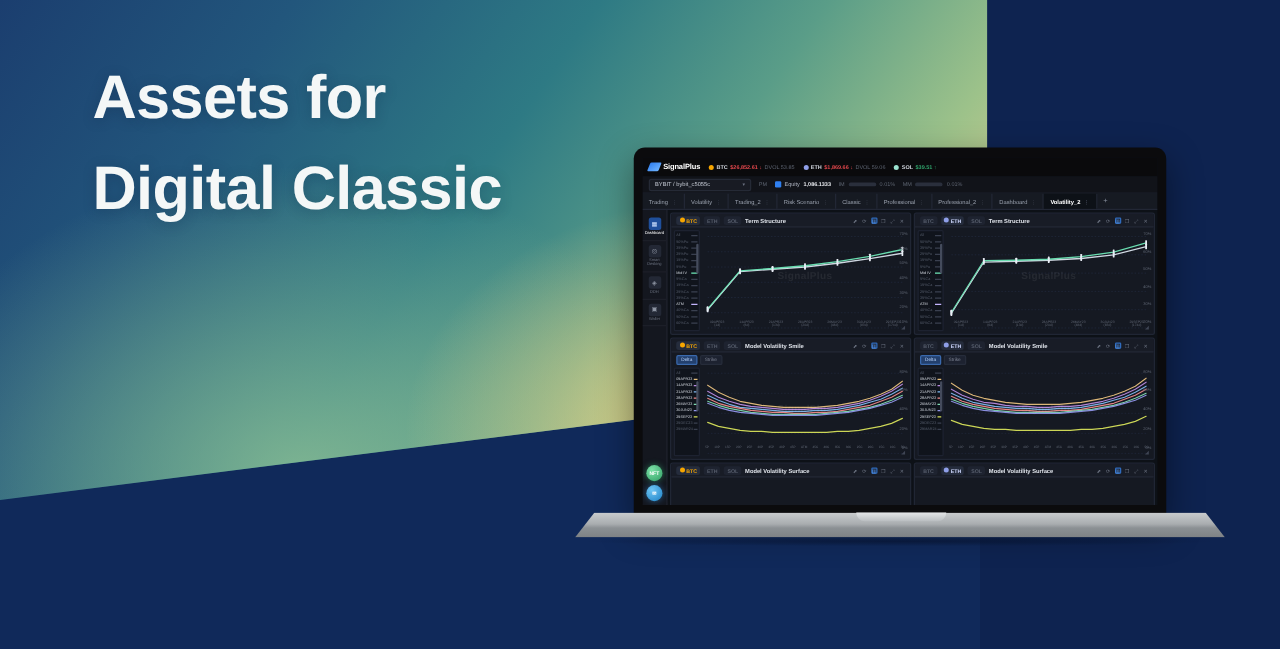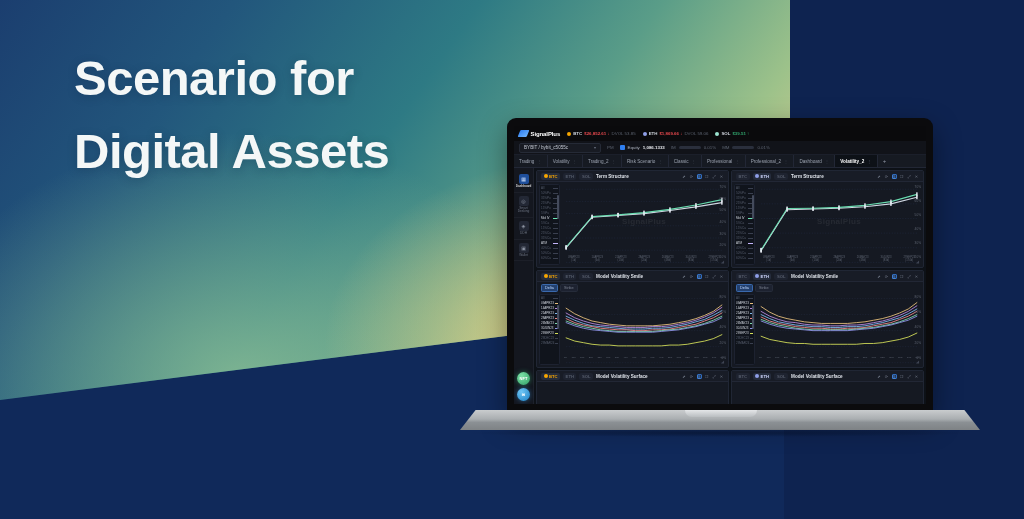--- a/index.html
+++ b/index.html
@@ -224,22 +224,22 @@
 </style>
 </head>
 <body>
 
 <div id="bg-root">
   <div id="bg-dark-right"></div>
   <div id="bg-gradient"></div>
 </div>
 
 <div id="headline">
-  <div>Scenario for</div>
-  <div>Digital Assets</div>
+  <div>Assets for</div>
+  <div>Digital Classic</div>
 </div>
 
 <div id="laptop">
   <div id="laptop-lid">
     <div id="laptop-screen">
 
       <div class="tbar1">
         <div class="logo-wrap">
           <span class="logo-mark"></span>
           <span class="logo-text">SignalPlus</span>

